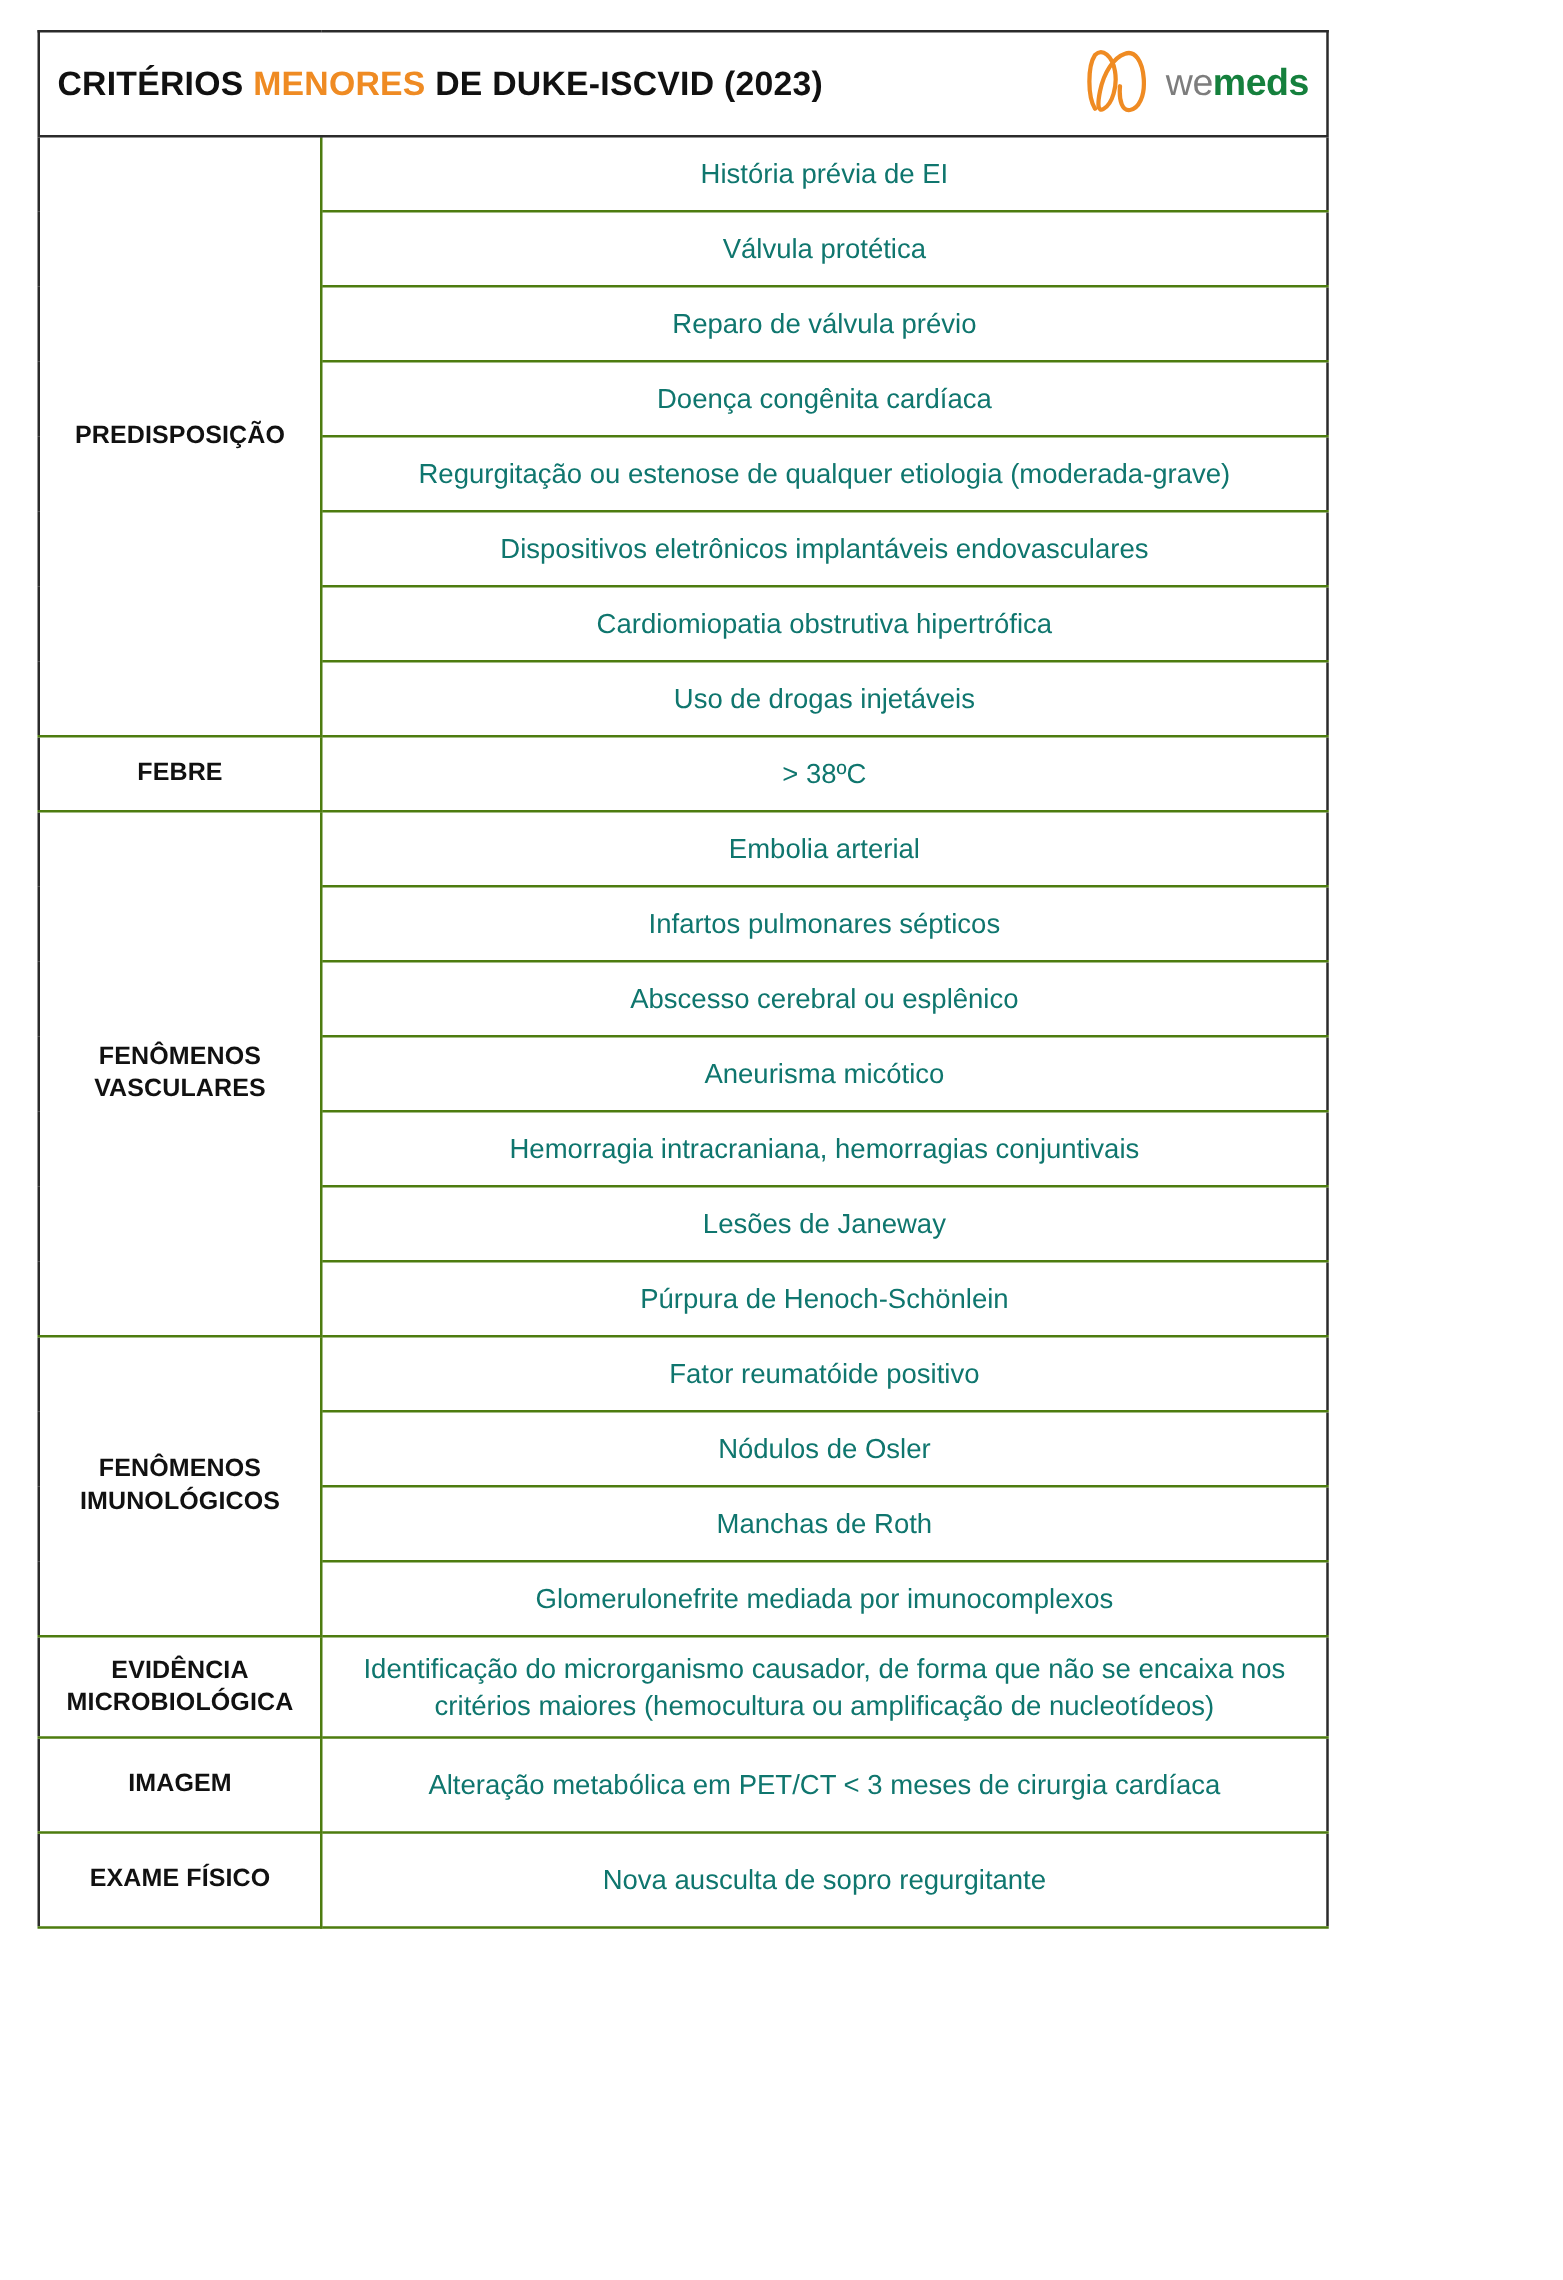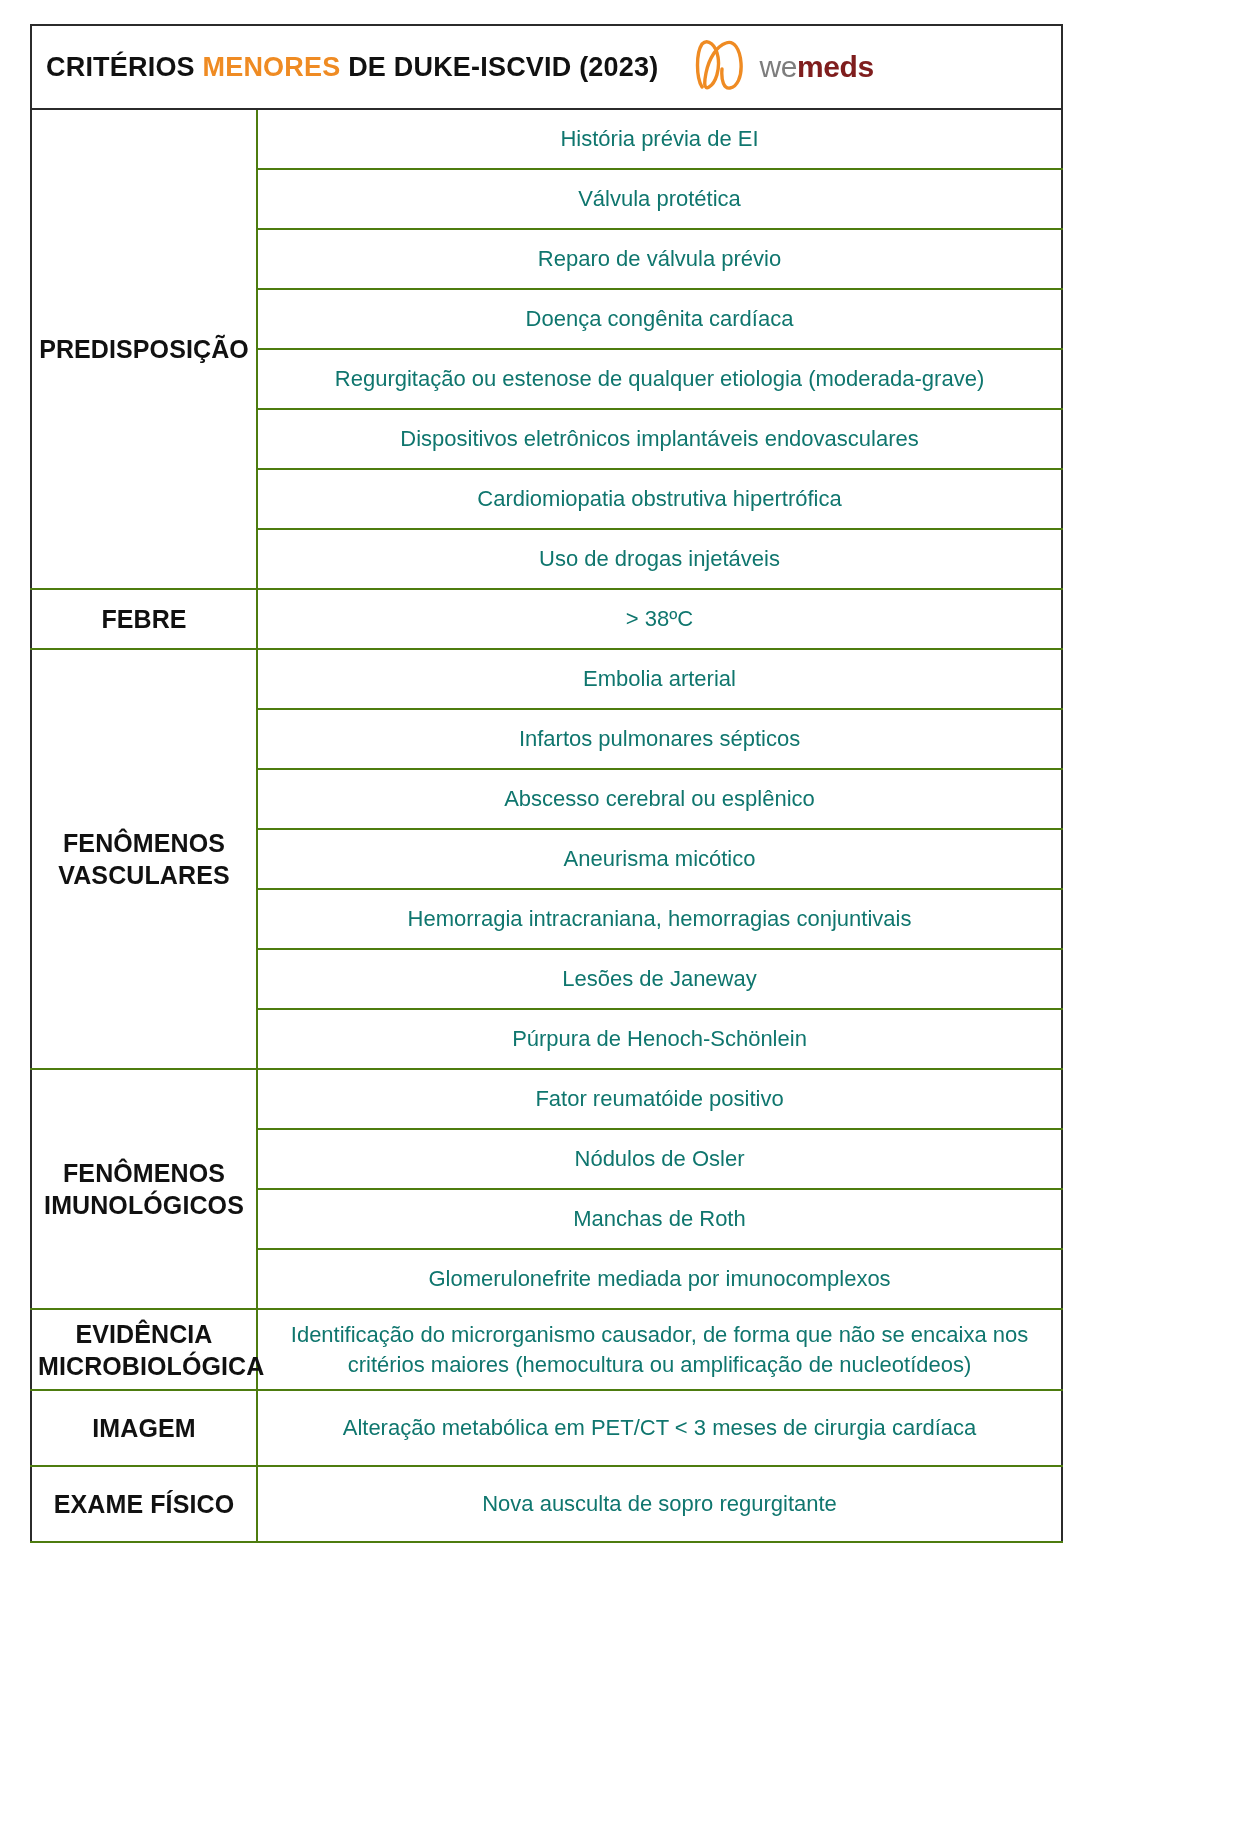--- a/index.html
+++ b/index.html
@@ -40,22 +40,21 @@
   .header-cell {
     height: 84px;
     border: none !important;
     border-bottom: 2px solid #2b2b2b !important;
     padding: 0 14px;
   }
 
   .header-inner {
     display: flex;
     align-items: center;
-    justify-content: flex-start;
-    gap: 34px;
+    justify-content: space-between;
     width: 100%;
   }
 
   .header-title {
     font-size: 27px;
     font-weight: bold;
     letter-spacing: 0.2px;
     color: #111111;
     white-space: nowrap;
   }
@@ -69,28 +68,28 @@
     flex: none;
   }
   .logo-mark { display: block; }
   .logo-text {
     font-size: 30px;
     letter-spacing: -0.4px;
     line-height: 1;
     white-space: nowrap;
   }
   .logo-text .we   { color: #7d7d7d; font-weight: 400; margin-top: 28px; }
-  .logo-text .meds { color: #7f1d1d; font-weight: bold; }
+  .logo-text .meds { color: #15803d; font-weight: bold; }
 
   
   .cat-cell {
     width: 226px;
     text-align: center;
     font-weight: bold;
-    font-size: 25px;
+    font-size: 20px;
     color: #111111;
     line-height: 1.28;
     letter-spacing: 0.1px;
     padding: 4px 6px;
     border-left: none !important;
   }
 
   
   .item-cell {
     text-align: center;

